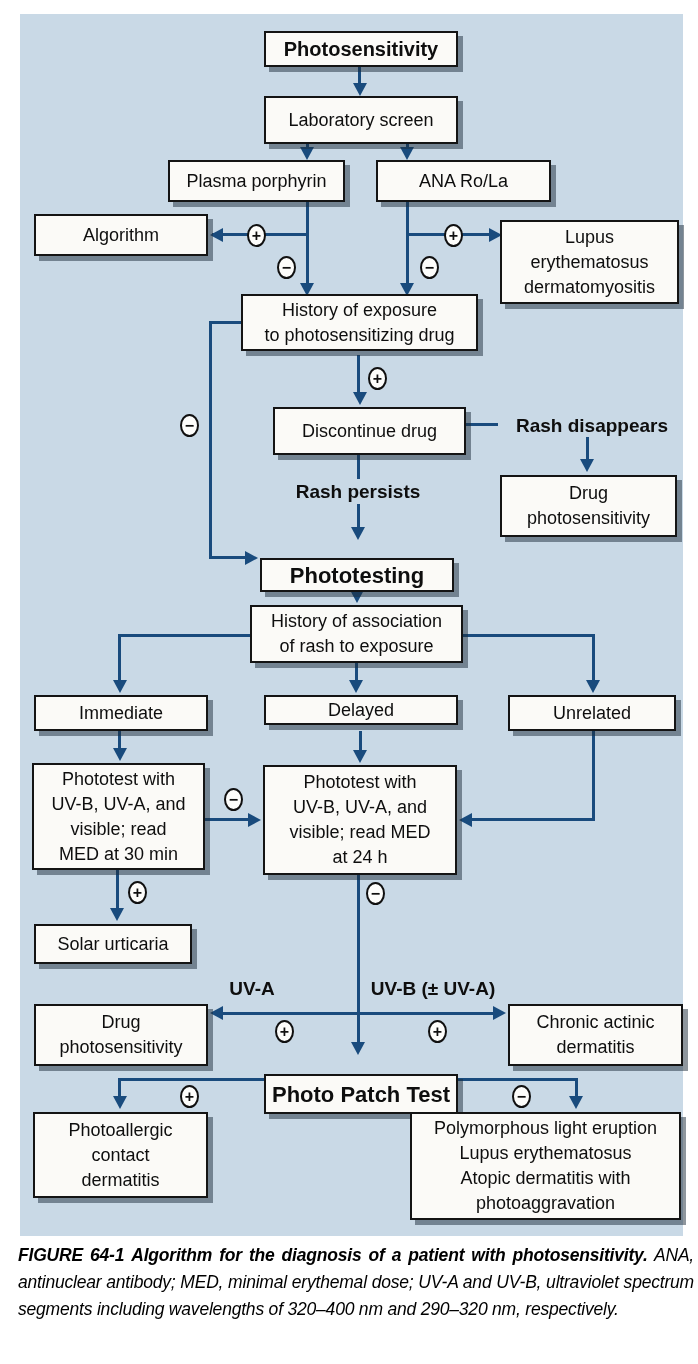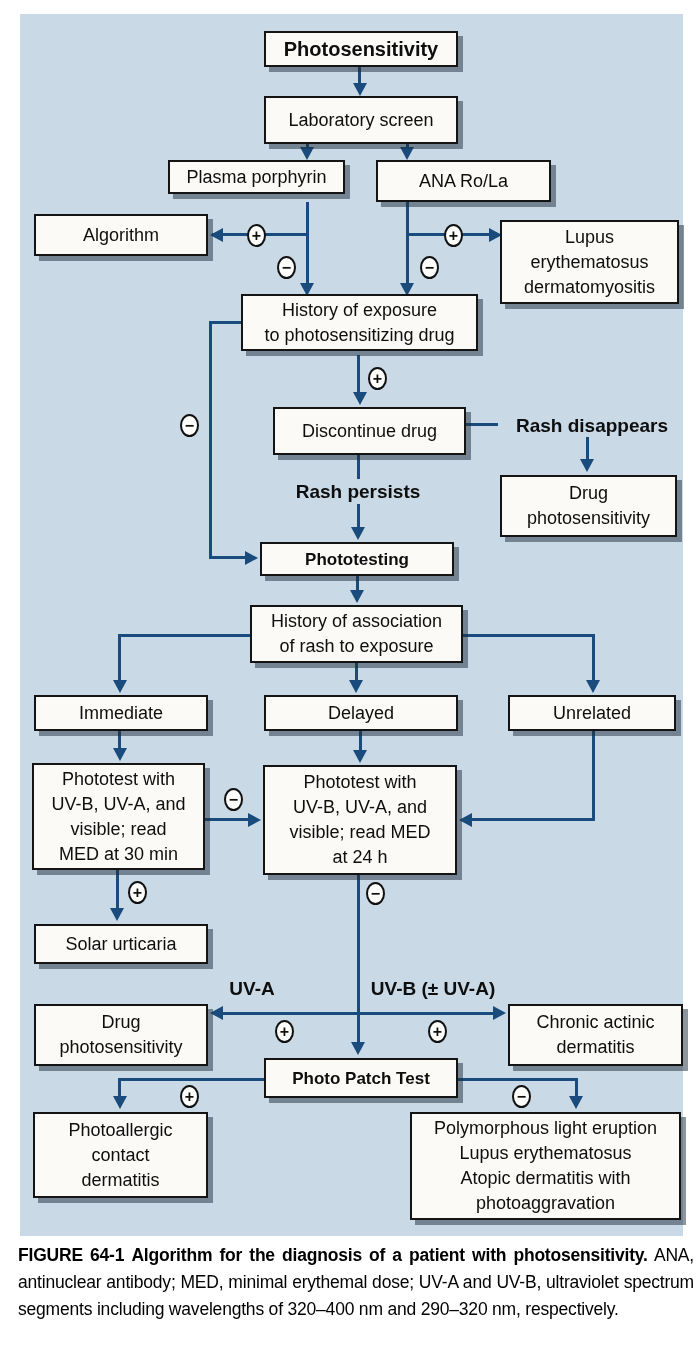--- a/index.html
+++ b/index.html
@@ -6,33 +6,33 @@
   .page{position:relative;width:698px;height:1364px;background:#ffffff;
         font-family:"Liberation Sans",sans-serif;overflow:hidden;}
   .panel{position:absolute;left:20px;top:14px;width:663px;height:1222px;background:#c9d9e6;}
   .node{position:absolute;background:#fbfaf7;border:2px solid #141414;
         box-shadow:5px 5px 0 rgba(30,45,60,.5);
         display:flex;align-items:center;justify-content:center;text-align:center;
         color:#0e0e0e;font-size:18px;line-height:25px;box-sizing:border-box;}
   .node span{white-space:pre-line;}
   .bold{font-weight:bold;}
   .fs20{font-size:20px;}
-  .fs19{font-size:17px;}
+  .fs19{font-size:22px;margin-top:16px;}
   .ln{position:absolute;background:#194b7d;}
   .ah{position:absolute;width:0;height:0;border-style:solid;}
   .ah-d{border-width:13px 7px 0 7px;border-color:#194b7d transparent transparent transparent;}
   .ah-l{border-width:7px 13px 7px 0;border-color:transparent #194b7d transparent transparent;}
   .ah-r{border-width:7px 0 7px 13px;border-color:transparent transparent transparent #194b7d;}
   .sign{position:absolute;width:19px;height:23px;background:#fdfdfb;border:2px solid #101010;
         border-radius:50%;display:flex;align-items:center;justify-content:center;
         font-weight:bold;font-size:16px;color:#101010;box-sizing:border-box;line-height:1;}
   .elabel{position:absolute;font-weight:bold;font-size:19px;color:#0e0e0e;
           display:flex;align-items:center;justify-content:center;text-align:center;}
   .caption{position:absolute;left:18px;top:1242px;width:676px;margin:0;
-           font-size:17.5px;line-height:27px;color:#000;text-align:justify;letter-spacing:-0.2px;}
+           font-size:17.5px;line-height:27px;color:#000;text-align:justify;letter-spacing:-0.2px;font-style:italic;}
 </style>
 </head>
 <body>
 
 <div class="page">
   <div class="panel"></div>
 
   <div class="ln" style="left:358px;top:67px;width:3px;height:18px"></div>
   <div class="ln" style="left:306px;top:132px;width:3px;height:16px"></div>
   <div class="ln" style="left:406px;top:132px;width:3px;height:16px"></div>
@@ -111,21 +111,21 @@
   <div class="elabel" style="left:278px;top:480px;width:160px;height:24px">Rash persists</div>
   <div class="elabel" style="left:210px;top:977px;width:84px;height:24px">UV-A</div>
   <div class="elabel" style="left:351px;top:977px;width:164px;height:24px">UV-B (± UV-A)</div>
 
   <div class="node bold fs20" style="left:264px;top:31px;width:194px;height:36px">
       <span>Photosensitivity</span>
     </div>
   <div class="node" style="left:264px;top:96px;width:194px;height:48px">
       <span>Laboratory screen</span>
     </div>
-  <div class="node" style="left:168px;top:160px;width:177px;height:34px">
+  <div class="node" style="left:168px;top:160px;width:177px;height:42px">
       <span>Plasma porphyrin</span>
     </div>
   <div class="node" style="left:376px;top:160px;width:175px;height:42px">
       <span>ANA Ro/La</span>
     </div>
   <div class="node" style="left:34px;top:214px;width:174px;height:42px">
       <span>Algorithm</span>
     </div>
   <div class="node" style="left:500px;top:220px;width:179px;height:84px">
       <span>Lupus
@@ -146,39 +146,39 @@
   <div class="node bold fs19" style="left:260px;top:542px;width:194px;height:34px">
       <span>Phototesting</span>
     </div>
   <div class="node" style="left:250px;top:605px;width:213px;height:58px">
       <span>History of association
 of rash to exposure</span>
     </div>
   <div class="node" style="left:34px;top:695px;width:174px;height:36px">
       <span>Immediate</span>
     </div>
-  <div class="node" style="left:264px;top:695px;width:194px;height:36px">
+  <div class="node" style="left:264px;top:695px;width:194px;height:30px">
       <span>Delayed</span>
     </div>
   <div class="node" style="left:508px;top:695px;width:168px;height:36px">
       <span>Unrelated</span>
     </div>
   <div class="node" style="left:32px;top:763px;width:173px;height:107px">
       <span>Phototest with
 UV-B, UV-A, and
 visible; read
 MED at 30 min</span>
     </div>
   <div class="node" style="left:263px;top:765px;width:194px;height:110px">
       <span>Phototest with
 UV-B, UV-A, and
 visible; read MED
 at 24 h</span>
     </div>
-  <div class="node" style="left:34px;top:924px;width:174px;height:40px">
+  <div class="node" style="left:34px;top:924px;width:158px;height:40px">
       <span>Solar urticaria</span>
     </div>
   <div class="node" style="left:34px;top:1004px;width:174px;height:62px">
       <span>Drug
 photosensitivity</span>
     </div>
   <div class="node" style="left:508px;top:1004px;width:175px;height:62px">
       <span>Chronic actinic
 dermatitis</span>
     </div>

